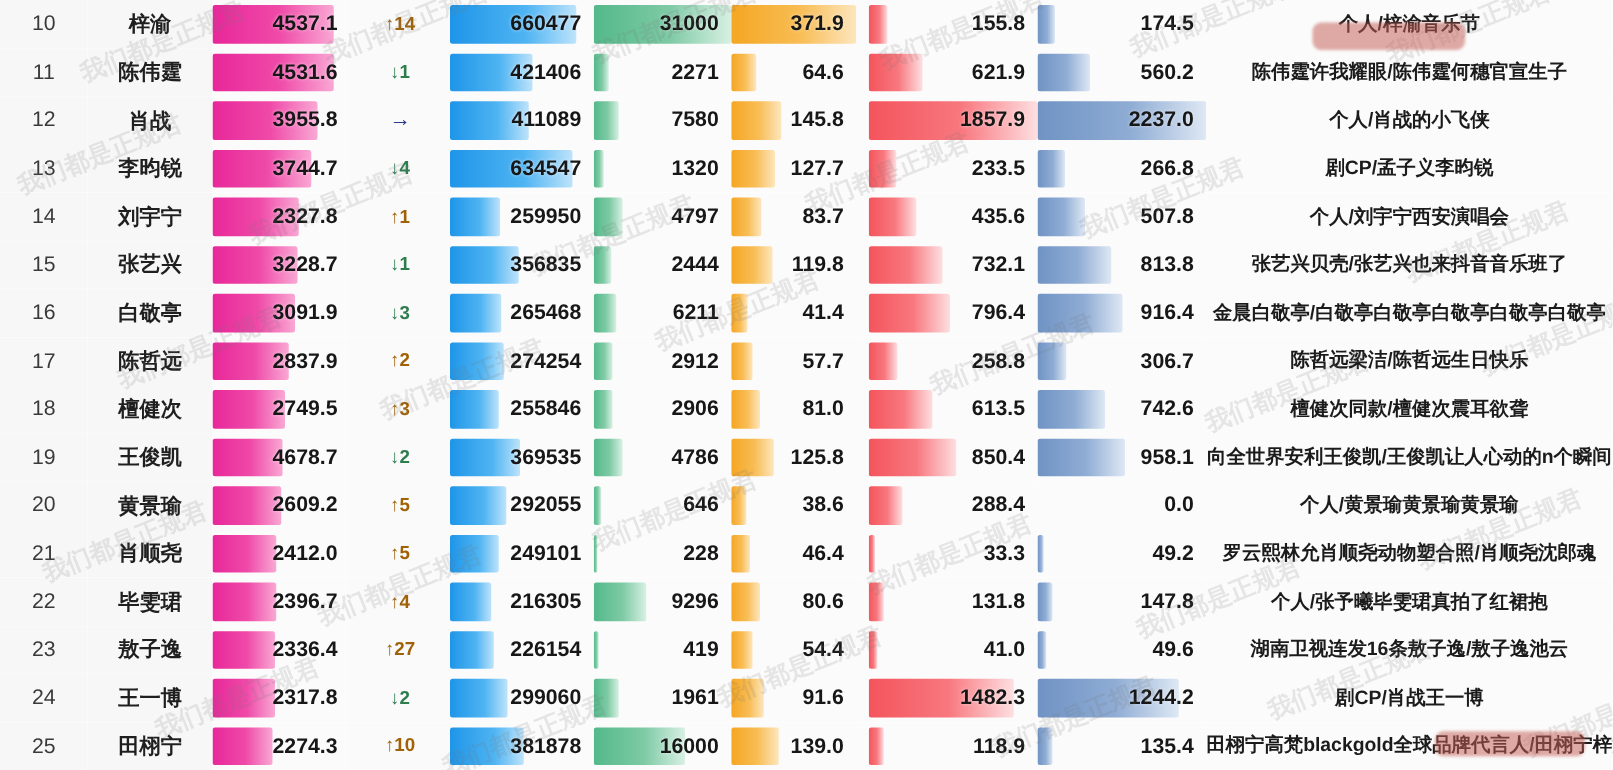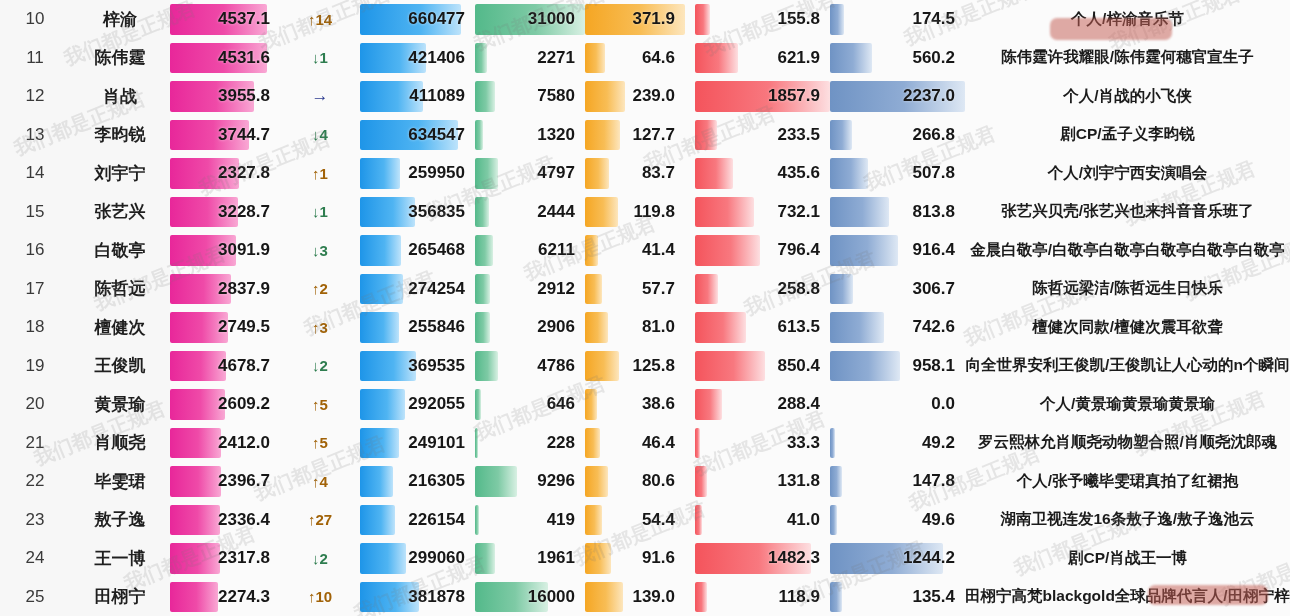--- a/index.html
+++ b/index.html
@@ -261,21 +261,21 @@
         <td class="c-bar">
           <div class="bar bar-blue" style="width: 55%;"></div>
           <div class="bar-label">411089</div>
         </td>
         <td class="c-bar">
           <div class="bar bar-green" style="width: 18%;"></div>
           <div class="bar-label">7580</div>
         </td>
         <td class="c-bar">
           <div class="bar bar-orange" style="width: 40%;"></div>
-          <div class="bar-label">239.0</div>
+          <div class="bar-label">145.8</div>
         </td>
         <td class="c-gap"></td>
         <td class="c-bar">
           <div class="bar bar-red" style="width: 100%;"></div>
           <div class="bar-label">1857.9</div>
         </td>
         <td class="c-bar">
           <div class="bar bar-purple" style="width: 100%;"></div>
           <div class="bar-label">2237.0</div>
         </td>

